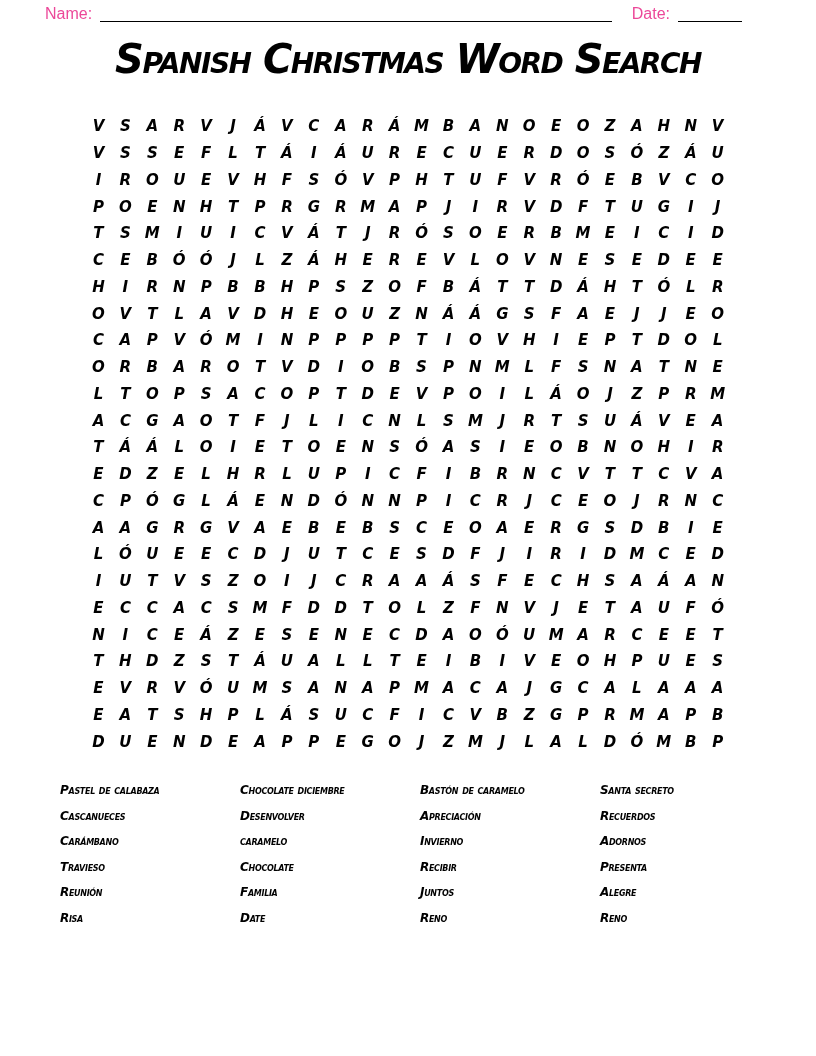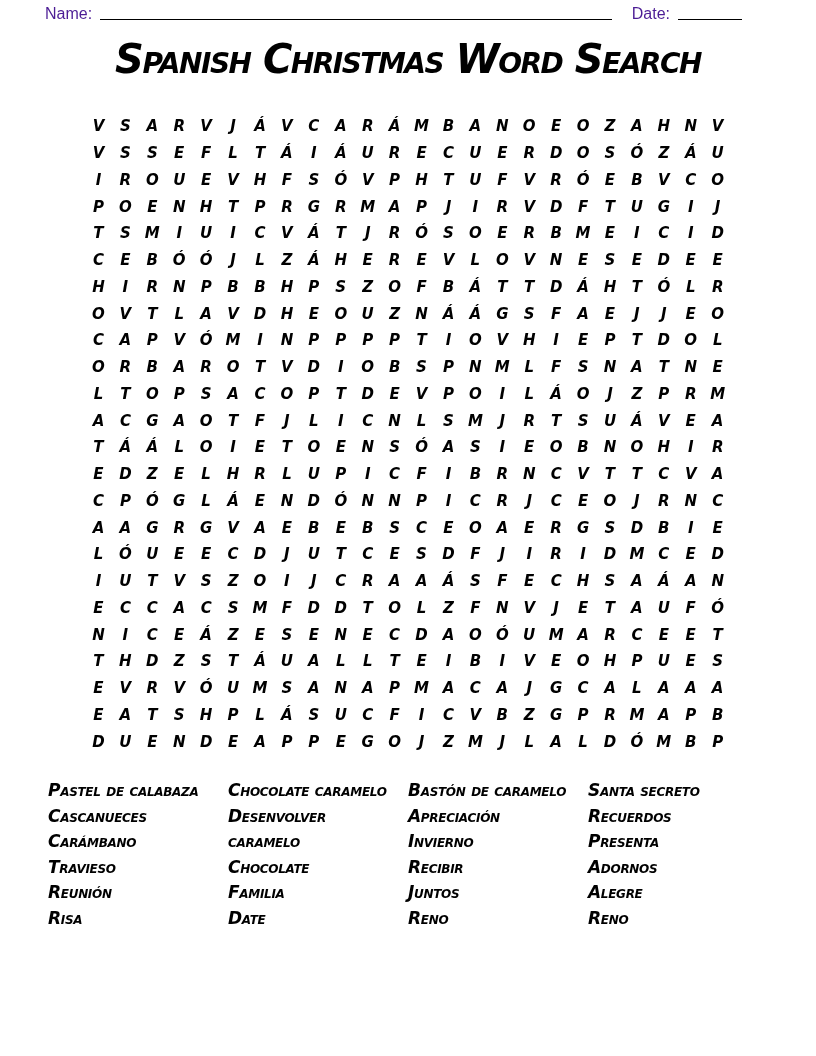--- a/index.html
+++ b/index.html
@@ -9,22 +9,22 @@
     position: relative;
     font-family: "Liberation Sans", sans-serif;
     color: #000;
     overflow: hidden;
   }
   .page { position: absolute; inset: 0; }
 
   
   .topline {
     position: absolute; top: 4px; left: 45px; right: 74px;
-    display: flex; align-items: flex-start;
-    font-size: 16px; color: #4c1d95;
+    display: flex; align-items: center;
+    font-size: 16px; color: #ec4899;
   }
   .topline .lbl { line-height: 20px; }
   .fill-line {
     flex: 1 1 auto; height: 16px;
     border-bottom: 1.6px solid #000;
     margin: 0 20px 1px 8px;
   }
   .date-line {
     width: 64px; height: 16px;
     border-bottom: 1.6px solid #000;
@@ -59,23 +59,23 @@
   
   .words {
     position: absolute; left: 48px; top: 778px;
     display: flex; align-items: flex-start;
   }
   .word-col { width: 180px; }
   .word {
     font-family: "DejaVu Sans", sans-serif;
     font-weight: 700; font-style: italic;
     font-variant-caps: small-caps;
-    font-size: 17px; line-height: 25.5px;
+    font-size: 12px; line-height: 25.5px;
     letter-spacing: -0.3px;
-    white-space: nowrap; color: #000;
+    white-space: nowrap; color: #000; margin-left: 12px;
   }
 </style>
 </head>
 <body>
 
 <div class="page">
 
   <div class="topline">
     <span class="lbl">Name:</span>
     <span class="fill-line"></span>
@@ -715,38 +715,38 @@
   <div class="words">
       <div class="word-col">
         <div class="word">Pastel de calabaza</div>
         <div class="word">Cascanueces</div>
         <div class="word">Carámbano</div>
         <div class="word">Travieso</div>
         <div class="word">Reunión</div>
         <div class="word">Risa</div>
       </div>
       <div class="word-col">
-        <div class="word">Chocolate caramelo</div>
+        <div class="word">Chocolate diciembre</div>
         <div class="word">Desenvolver</div>
         <div class="word">caramelo</div>
         <div class="word">Chocolate</div>
         <div class="word">Familia</div>
         <div class="word">Date</div>
       </div>
       <div class="word-col">
         <div class="word">Bastón de caramelo</div>
         <div class="word">Apreciación</div>
         <div class="word">Invierno</div>
         <div class="word">Recibir</div>
         <div class="word">Juntos</div>
         <div class="word">Reno</div>
       </div>
       <div class="word-col">
         <div class="word">Santa secreto</div>
         <div class="word">Recuerdos</div>
+        <div class="word">Adornos</div>
         <div class="word">Presenta</div>
-        <div class="word">Adornos</div>
         <div class="word">Alegre</div>
         <div class="word">Reno</div>
       </div>
     </div>
 
 </div>
 
 </body></html>

